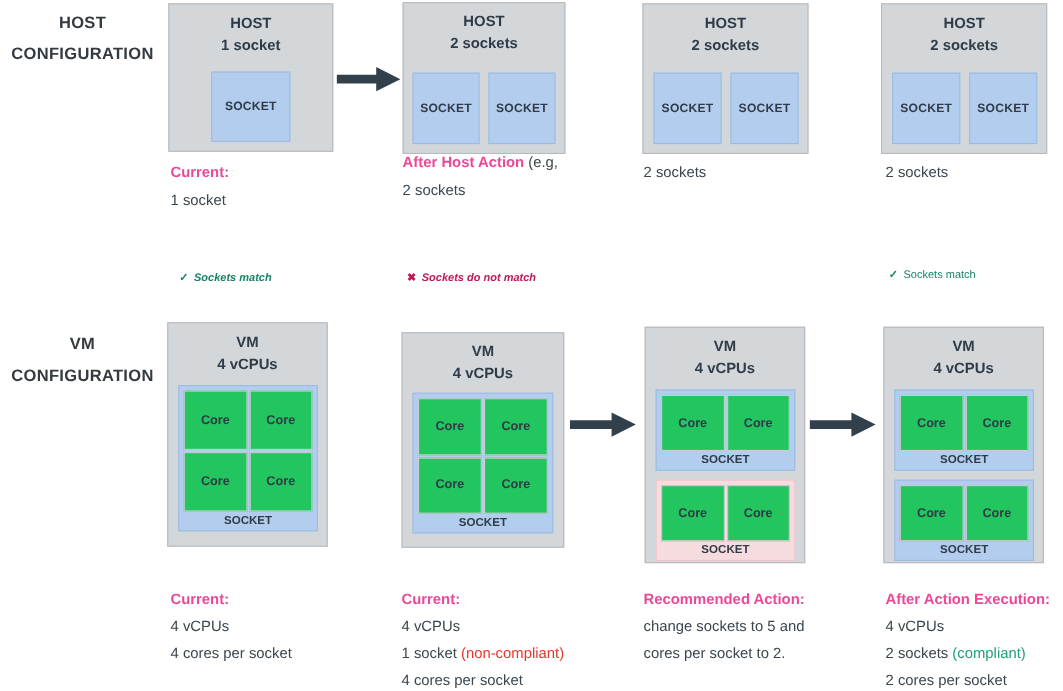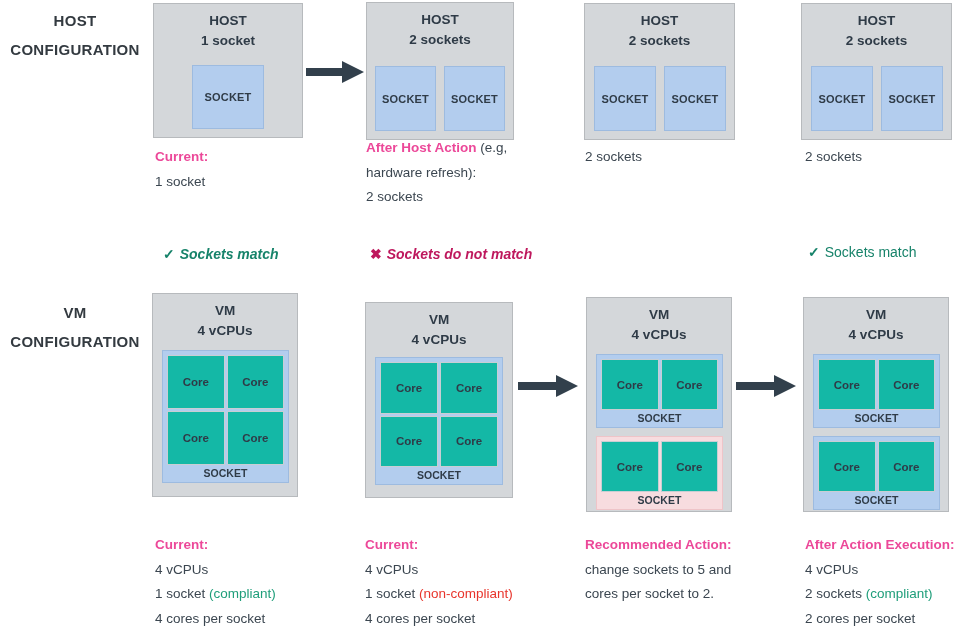--- a/index.html
+++ b/index.html
@@ -88,21 +88,21 @@
     font-weight: bold;
     font-size: 10.5px;
     color: #2f3b47;
     line-height: 16px;
   }
   .core-grid {
     display: grid;
     gap: 2px;
   }
   .core {
-    background: #14b8a6;
+    background: #22c55e;
     border: 1px solid #c9ced3;
     box-sizing: border-box;
     display: flex;
     align-items: center;
     justify-content: center;
     font-weight: bold;
     font-size: 11.5px;
     color: #2f3b47;
   }
 
@@ -116,21 +116,21 @@
     line-height: 24.5px;
     color: #3b4650;
   }
   .caption .b { font-weight: bold; color: #ec4899; }
   .ok    { color: #1f9e7a; }
   .bad   { color: #e8352c; }
 
   
   .marker {
     position: absolute;
-    font-size: 14px;
+    font-size: 10px;
     font-style: italic;
     font-weight: bold;
     white-space: nowrap;
     text-align: center;
   }
   .marker.plain { font-style: normal; font-weight: normal; }
   .marker .glyph { font-style: normal; margin-right: 5px; font-weight: bold; }
   .marker.good { color: #17836a; }
   .marker.fail { color: #be185d; }
 </style>
@@ -189,21 +189,20 @@
 
 <div class="caption" style="left:155px; top:145px; width:190px;">
   <div class="b">Current:</div>
   <div>1 socket</div>
 </div>
 
 <div class="caption" style="left:366px; top:136px; width:210px;">
   <div>
     <span class="b">After Host Action</span><span> (e.g,</span>
   </div>
-  <div>hardware refresh):</div>
   <div>2 sockets</div>
 </div>
 
 <div class="caption" style="left:585px; top:145px; width:190px;">
   <div>2 sockets</div>
 </div>
 
 <div class="caption" style="left:805px; top:145px; width:190px;">
   <div>2 sockets</div>
 </div>
@@ -291,23 +290,20 @@
 </div>
 <div class="arrow" style="left:736px; top:372px;">
   <svg width="62" height="28" viewBox="0 0 62 28" aria-hidden="true">
     <path d="M0 10 H38 V3 L60 14 L38 25 V18 H0 Z" fill="#32404c"></path>
   </svg>
 </div>
 
 <div class="caption" style="left:155px; top:533px; width:200px;">
   <div class="b">Current:</div>
   <div>4 vCPUs</div>
-  <div>
-    <span>1 socket </span><span class="ok">(compliant)</span>
-  </div>
   <div>4 cores per socket</div>
 </div>
 
 <div class="caption" style="left:365px; top:533px; width:215px;">
   <div class="b">Current:</div>
   <div>4 vCPUs</div>
   <div>
     <span>1 socket </span><span class="bad">(non-compliant)</span>
   </div>
   <div>4 cores per socket</div>

